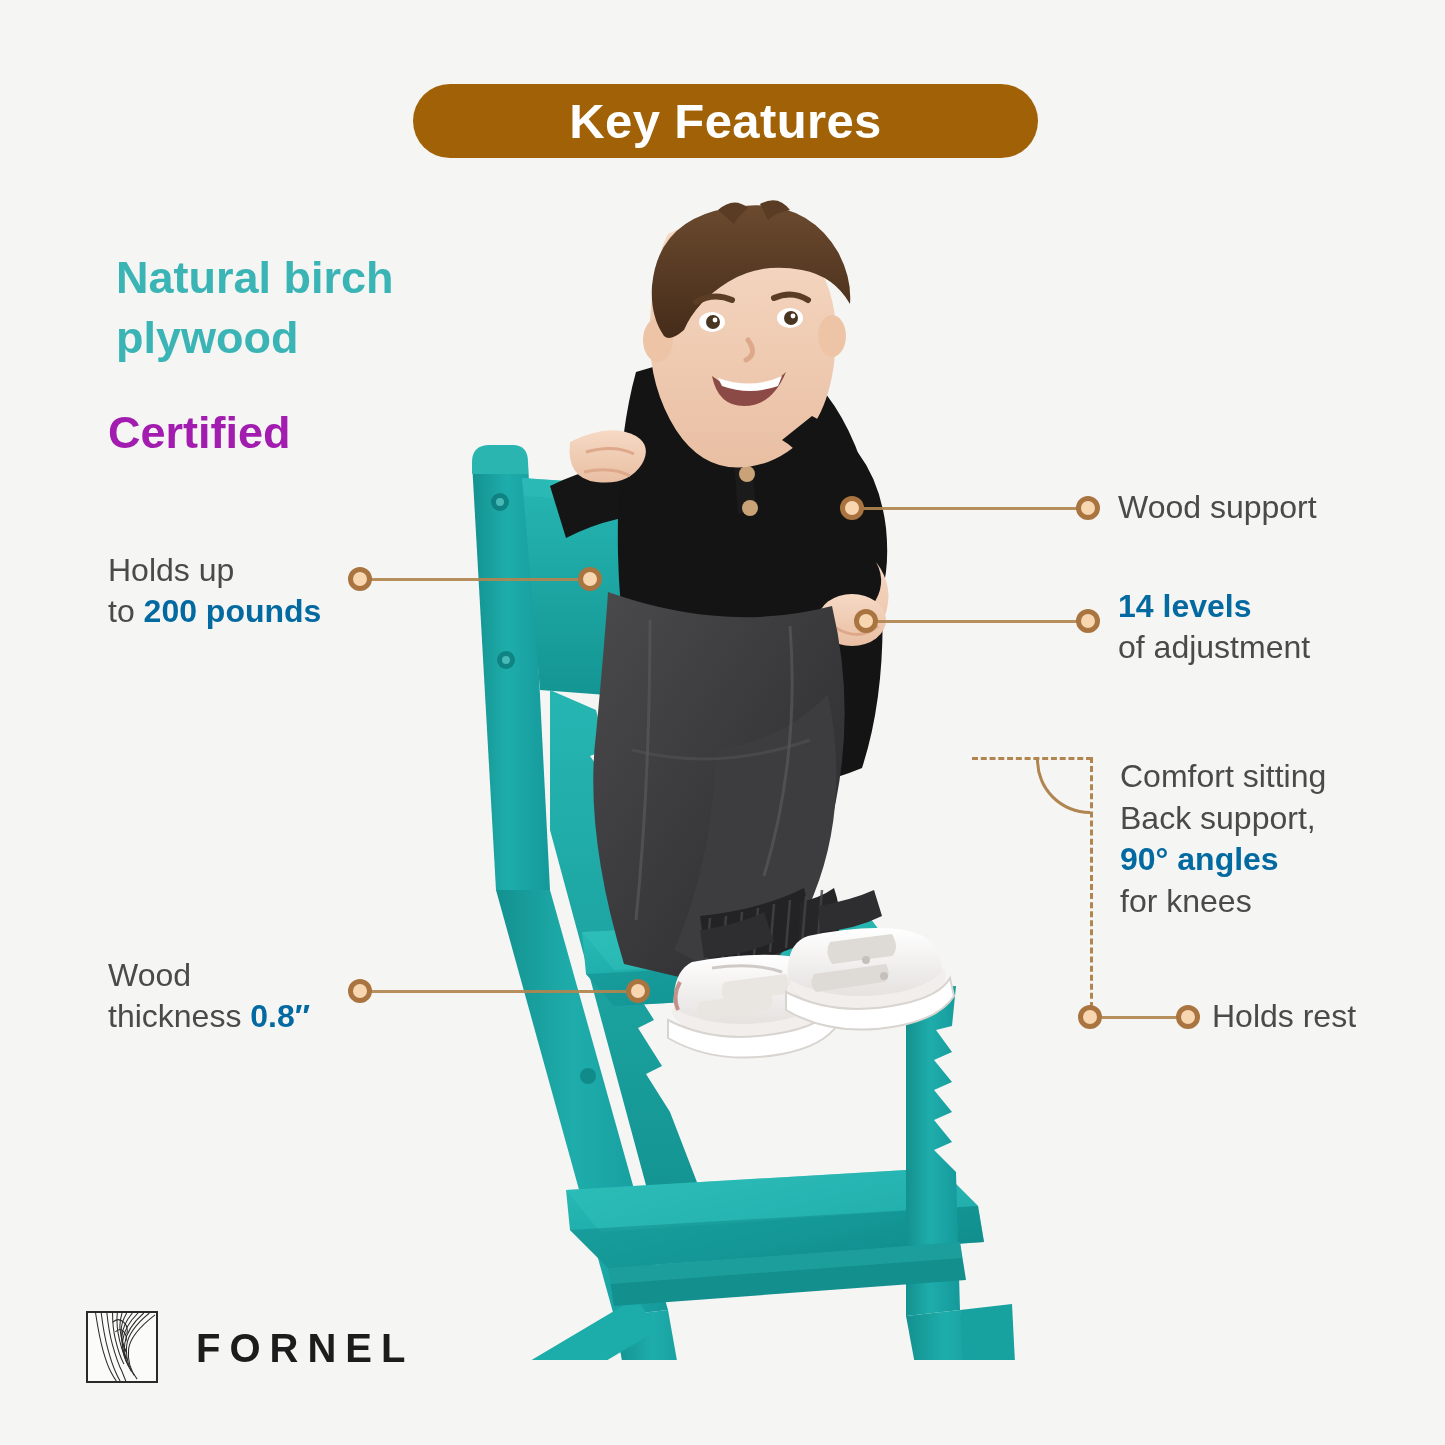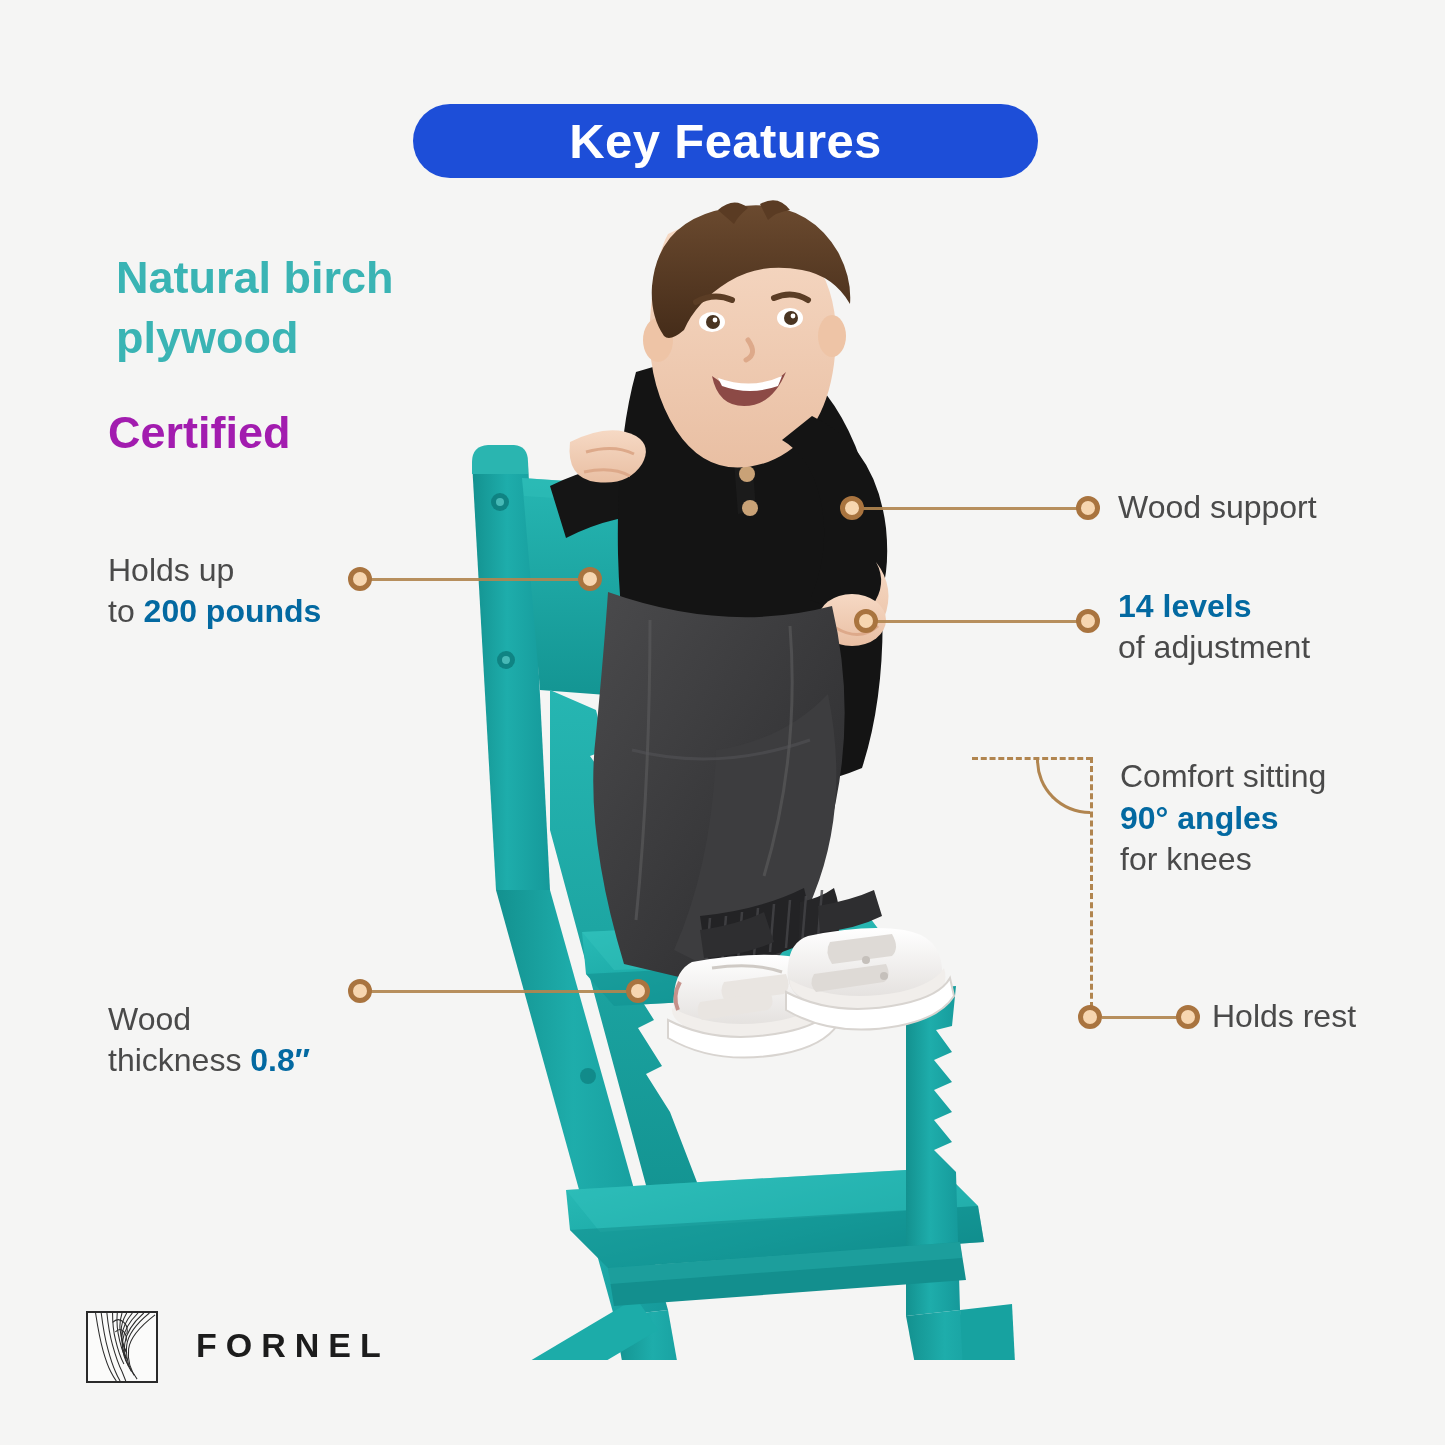--- a/index.html
+++ b/index.html
@@ -6,23 +6,23 @@
   html, body {
     width: 1445px; height: 1445px;
     background: #f5f5f4;
     font-family: "Liberation Sans", sans-serif;
     overflow: hidden;
   }
   #stage { position: relative; width: 1445px; height: 1445px; background: #f5f5f4; }
 
   
   .header-pill {
-    position: absolute; left: 413px; top: 104px;
+    position: absolute; left: 413px; top: 84px;
     width: 625px; height: 74px;
-    background: #1d4ed8;
+    background: #a16207;
     border-radius: 37px;
     display: flex; align-items: center; justify-content: center;
   }
   .header-pill span {
     color: #ffffff; font-size: 49px; font-weight: bold;
     letter-spacing: 0.4px;
   }
 
   
   .headline {
@@ -33,21 +33,21 @@
     position: absolute; left: 108px; top: 403px; width: 400px;
     color: #a21caf; font-size: 45px; font-weight: bold; line-height: 1.33;
   }
 
   
   .callout { position: absolute; color: #4a4a4a; font-size: 32px; line-height: 1.28; }
   .callout .hl { color: #0369a1; font-weight: bold; }
   .callout .ln { display: block; white-space: nowrap; }
 
   #callout-weight   { left: 108px; top: 550px; text-align: left; }
-  #callout-thick    { left: 108px; top: 955px; text-align: left; margin-top: 44px; }
+  #callout-thick    { left: 108px; top: 955px; text-align: left; }
   #callout-back     { left: 1118px; top: 487px; }
   #callout-levels   { left: 1118px; top: 586px; }
   #callout-comfort  { left: 1120px; top: 756px; line-height: 1.3; }
   #callout-foot     { left: 1212px; top: 996px; }
 
   
   .conn-line {
     position: absolute; height: 3px;
     background: #b1854f;
     opacity: .92;
@@ -86,21 +86,21 @@
   
   .logo-box {
     position: absolute; left: 86px; top: 1311px;
     width: 72px; height: 72px;
     border: 2px solid #2a2a2a; background: #fbfbfa;
     overflow: hidden;
   }
   .logo-box svg { width: 100%; height: 100%; display: block; }
   .logo-text {
     position: absolute; left: 196px; top: 1326px;
-    font-size: 34px; font-weight: bold; color: #1c1c1c;
+    font-size: 40px; font-weight: bold; color: #1c1c1c;
     letter-spacing: 9px;
   }
 </style>
 </head>
 <body>
 
 <div id="stage">
 
   <div class="header-pill">
     <span>Key Features</span>
@@ -330,20 +330,21 @@
     <span class="ln hl">14 levels</span>
     <span class="ln">of adjustment</span>
   </div>
 
   <div class="dash-h" style="left:972px; top:757px; width:120px;"></div>
   <div class="dash-v" style="left:1090px; top:757px; height:260px;"></div>
   <div class="angle-arc" style="left:1036px; top:760px;"></div>
 
   <div class="callout" id="callout-comfort">
     <span class="ln">Comfort sitting</span>
+    <span class="ln">Back support,</span>
     <span class="ln hl">90° angles</span>
     <span class="ln">for knees</span>
   </div>
 
   <div class="conn-line" style="left:1102px; top:1016px; width:86px;"></div>
   <div class="conn-dot" style="left:1078px; top:1005px;"></div>
   <div class="conn-dot" style="left:1176px; top:1005px;"></div>
 
   <div class="callout" id="callout-foot">
     <span class="ln">Holds rest</span>

